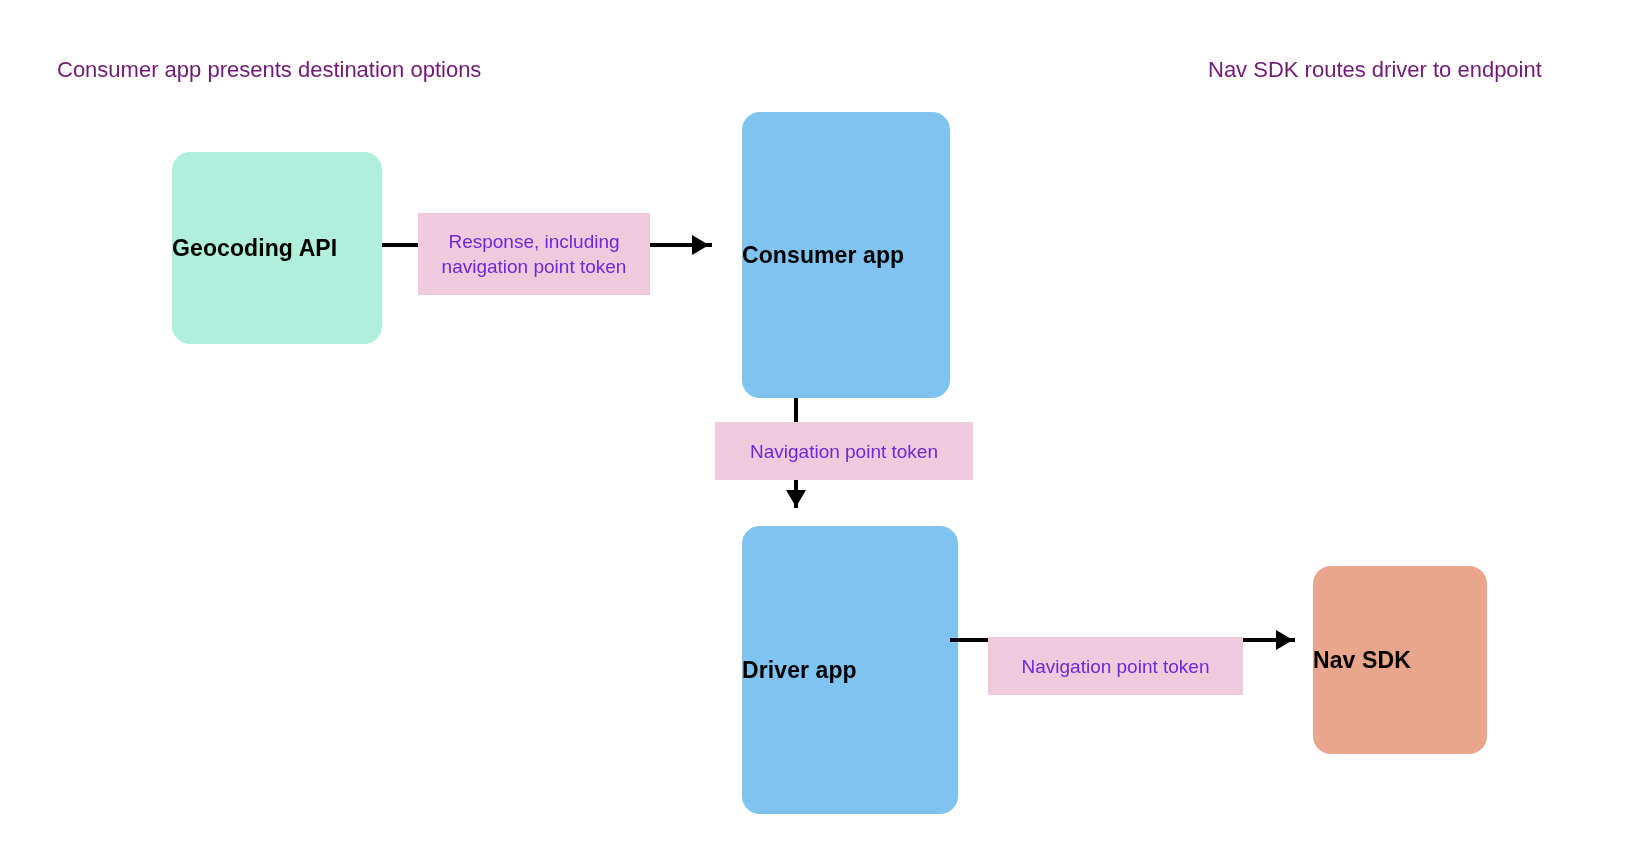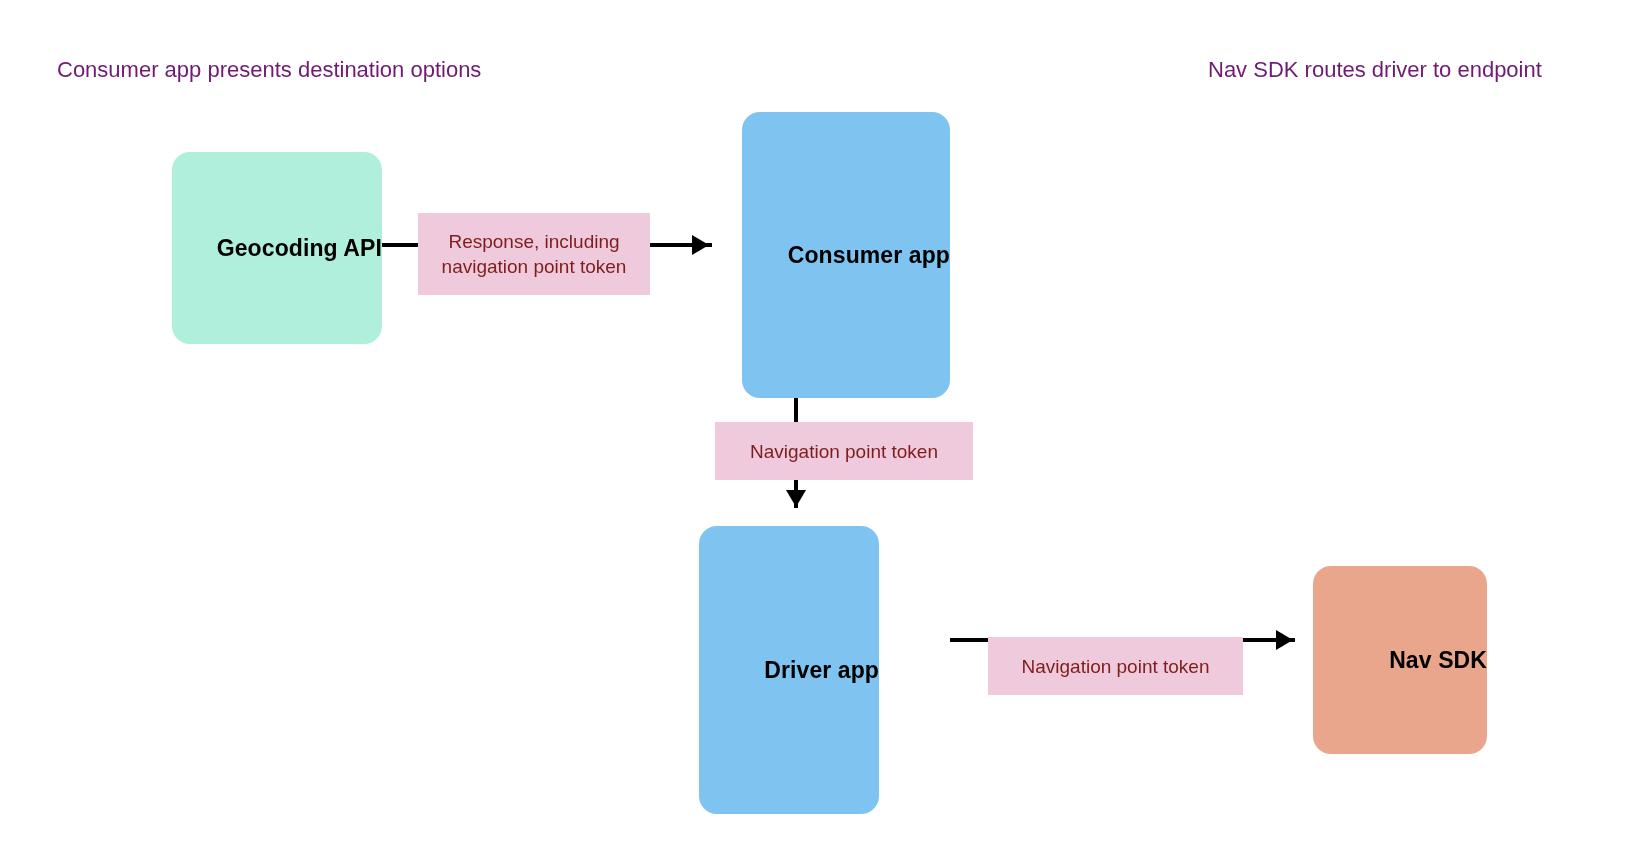--- a/index.html
+++ b/index.html
@@ -33,21 +33,21 @@
   #header-consumer  { left: 57px;   top: 57px; }
   #header-user      { left: 703px;  top: 57px; }
   #header-navsdk    { left: 1208px; top: 57px; }
 
   
   .node {
     position: absolute;
     border-radius: 18px;
     display: flex;
     align-items: center;
-    justify-content: flex-end;
+    justify-content: flex-start;
     box-sizing: border-box;
   }
   .node-label {
     font-size: 23px;
     font-weight: 700;
     color: #000000;
     text-align: center;
     letter-spacing: 0.1px;
   }
 
@@ -55,22 +55,22 @@
     left: 172px;  top: 152px;
     width: 210px; height: 192px;
     background: #AFEFDC;
   }
   #node-consumer {
     left: 742px;  top: 112px;
     width: 208px; height: 286px;
     background: #7FC3F0;
   }
   #node-driver {
-    left: 699px;  top: 526px;
-    width: 180px; height: 288px;
+    left: 742px;  top: 526px;
+    width: 216px; height: 288px;
     background: #7FC3F0;
   }
   #node-navsdk {
     left: 1313px; top: 566px;
     width: 174px; height: 188px;
     background: #EAA68D;
   }
 
   
   .edge-label {
@@ -78,21 +78,21 @@
     background: #EFCADC;
     display: flex;
     align-items: center;
     justify-content: center;
     box-sizing: border-box;
     z-index: 3;
   }
   .edge-label span {
     font-size: 19px;
     line-height: 25px;
-    color: #7f1d1d;
+    color: #6d28d9;
     text-align: center;
     display: block;
   }
   #label-response {
     left: 418px; top: 213px;
     width: 232px; height: 82px;
   }
   #label-nav-token-1 {
     left: 715px; top: 422px;
     width: 258px; height: 58px;

